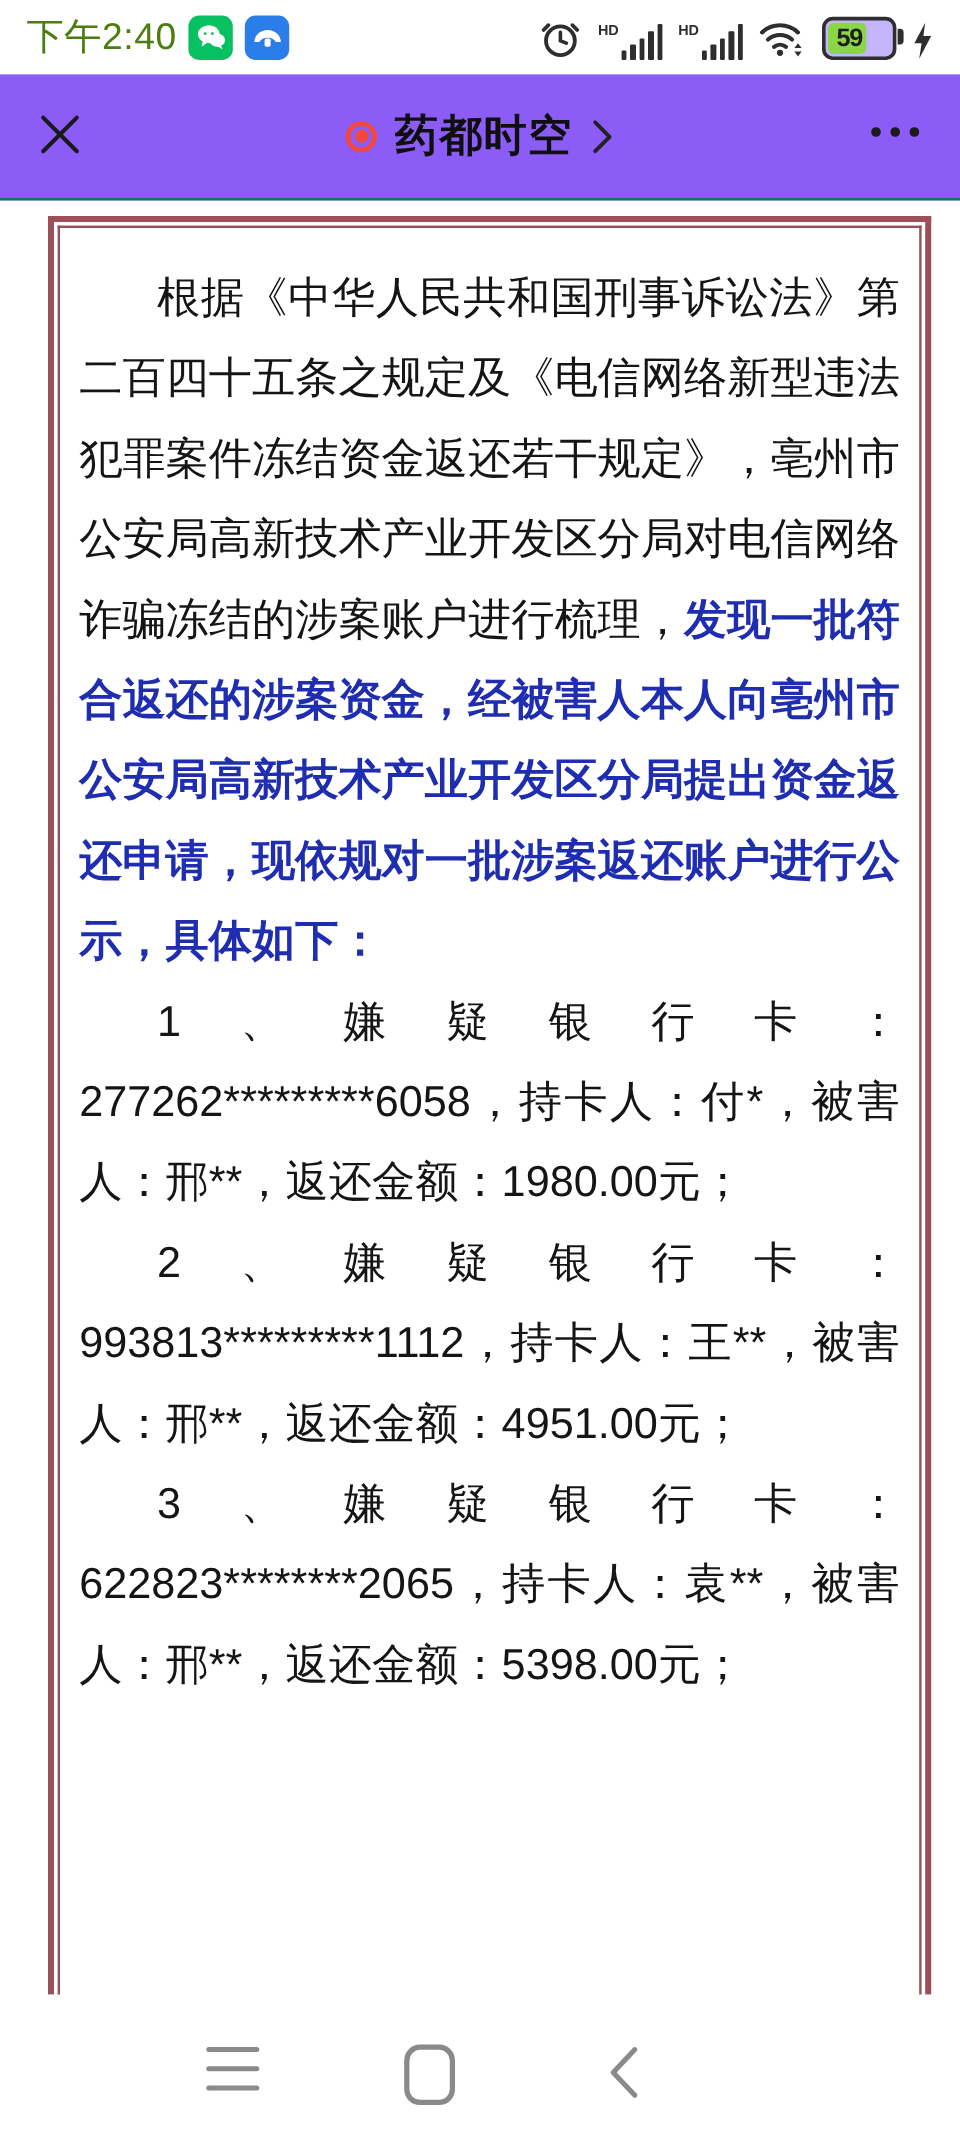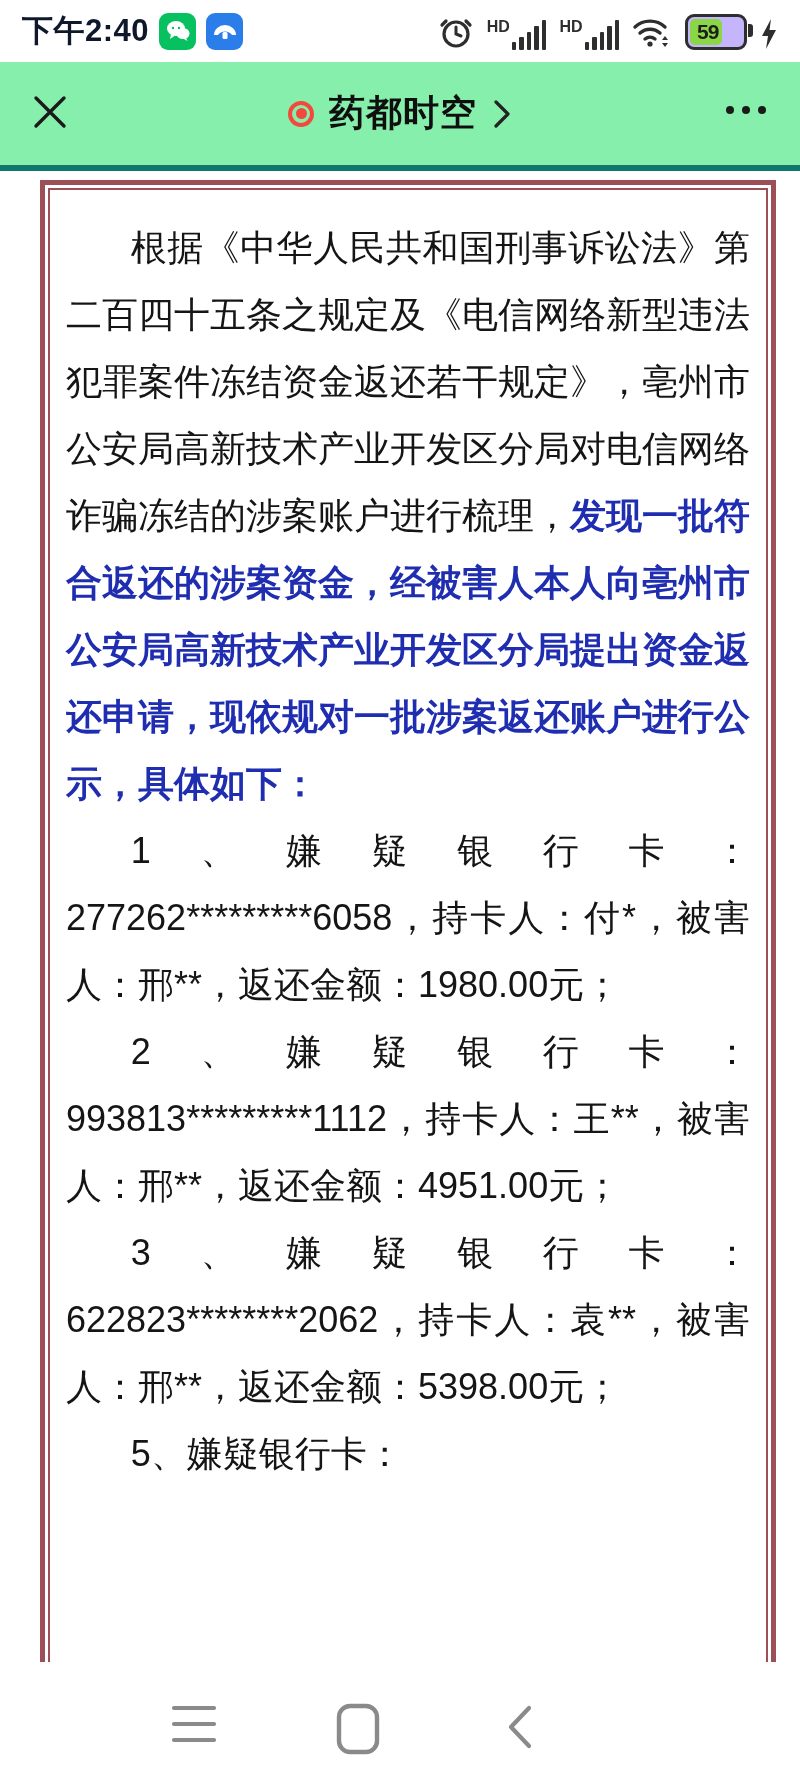--- a/index.html
+++ b/index.html
@@ -5,42 +5,42 @@
   html,body { margin:0; padding:0; background:#fff; }
   .screen {
     position:relative; width:800px; height:1778px; overflow:hidden;
     background:#ffffff; font-family:"Liberation Sans","DejaVu Sans",sans-serif;
   }
 
   
   .status-bar { position:absolute; top:0; left:0; right:0; height:62px;
     display:flex; align-items:center; justify-content:space-between; padding:0 22px; box-sizing:border-box; }
   .sb-left { display:flex; align-items:center; gap:10px; }
-  .sb-time { font-size:31px; font-weight:700; color:#0f172a; letter-spacing:.5px; }
+  .sb-time { font-size:31px; font-weight:400; color:#4d7c0f; letter-spacing:.5px; }
   .badge { width:37px; height:37px; border-radius:9px; display:flex; align-items:center; justify-content:center; }
   .badge.wechat { background:#07c160; }
   .badge.blueapp { background:#2b7de9; }
   .sb-right { display:flex; align-items:flex-end; gap:13px; height:38px; }
   .sim { display:flex; align-items:flex-start; gap:2px; }
-  .hd { font-size:16px; font-weight:700; color:#2e2e2e; line-height:1; }
+  .hd { font-size:12px; font-weight:700; color:#2e2e2e; line-height:1; }
   .bars { display:flex; align-items:flex-end; gap:3px; height:31px; }
   .bars i { display:block; width:4.5px; background:#2e2e2e; border-radius:1px; }
   .bars i:nth-child(1){height:8px}.bars i:nth-child(2){height:13px}
   .bars i:nth-child(3){height:18px}.bars i:nth-child(4){height:24px}
   .bars i:nth-child(5){height:30px}
   .battery { position:relative; width:56px; height:30px; border:3px solid #2e2e2e; border-radius:9px;
     display:flex; align-items:center; box-sizing:content-box; background:#c4b5fd;text-align:center; }
   .battery .fill { position:absolute; left:2px; top:2px; bottom:2px; width:32px; background:#8ad646; border-radius:5px; }
   .battery .pct { position:relative; z-index:1; font-size:21px; font-weight:700; color:#1d1d1d; margin-left:9px; letter-spacing:-1px;}
   .battery .tip { position:absolute; right:-9px; top:7px; width:5px; height:13px; background:#2e2e2e; border-radius:0 3px 3px 0; }
   .sb-icon { display:block; }
 
   
   .nav-bar { position:absolute; top:62px; left:0; right:0; height:103px;
-    border-bottom:6px solid #0f766e; background:#86efac;text-decoration:underline; }
+    border-bottom:2px solid #0f766e; background:#8b5cf6;text-decoration:underline; }
   .close-btn { position:absolute; left:30px; top:30px; width:40px; height:40px; }
   .title-wrap { position:absolute; left:0; right:0; top:0; height:100%;
     display:flex; align-items:center; justify-content:center; gap:15px; }
   .live-dot { position:relative; width:26px; height:26px; border:4px solid #f2493c; border-radius:50%; box-sizing:border-box; }
   .live-dot::after { content:""; position:absolute; left:50%; top:50%; width:11px; height:11px;
     margin:-5.5px 0 0 -5.5px; background:#f2493c; border-radius:50%; }
   .nav-title { font-size:36px; font-weight:700; color:#0f0f0f; letter-spacing:1px; }
   .more-btn { position:absolute; right:34px; top:44px; display:flex; gap:8px; }
   .more-btn b { width:8px; height:8px; background:#1a1a1a; border-radius:50%; }
 
@@ -148,22 +148,21 @@
         <b></b>
       </div>
   </div>
 
   <div class="doc-frame">
     <div class="doc-inner">
       <div class="doc-text">
         <p><span>根据《中华人民共和国刑事诉讼法》第二百四十五条之规定及《电信网络新型违法犯罪案件冻结资金返还若干规定》，亳州市公安局高新技术产业开发区分局对电信网络诈骗冻结的涉案账户进行梳理，</span><span class="doc-blue">发现一批符合返还的涉案资金，经被害人本人向亳州市公安局高新技术产业开发区分局提出资金返还申请，现依规对一批涉案返还账户进行公示，具体如下：</span></p>
         <p>1、嫌疑银行卡：277262*********6058，持卡人：付*，被害人：邢**，返还金额：1980.00元；</p>
         <p>2、嫌疑银行卡：993813*********1112，持卡人：王**，被害人：邢**，返还金额：4951.00元；</p>
-        <p>3、嫌疑银行卡：622823********2062，持卡人：袁**，被害人：邢**，返还金额：5398.00元；</p>
-        <p>5、嫌疑银行卡：</p>
+        <p>3、嫌疑银行卡：622823********2065，持卡人：袁**，被害人：邢**，返还金额：5398.00元；</p>
       </div>
     </div>
   </div>
 
   <div class="bottom-nav">
     <svg class="bn-btn bn-recents" width="52" height="46" viewBox="0 0 52 46">
       <path d="M6 6 L46 6 M6 22 L46 22 M6 38 L46 38" stroke="#8a8a8a" stroke-width="4.2" stroke-linecap="round"></path>
     </svg>
     <svg class="bn-btn bn-home" width="46" height="54" viewBox="0 0 46 54">
       <rect x="4" y="4" width="38" height="46" rx="11" fill="none" stroke="#8a8a8a" stroke-width="4.4"></rect>

